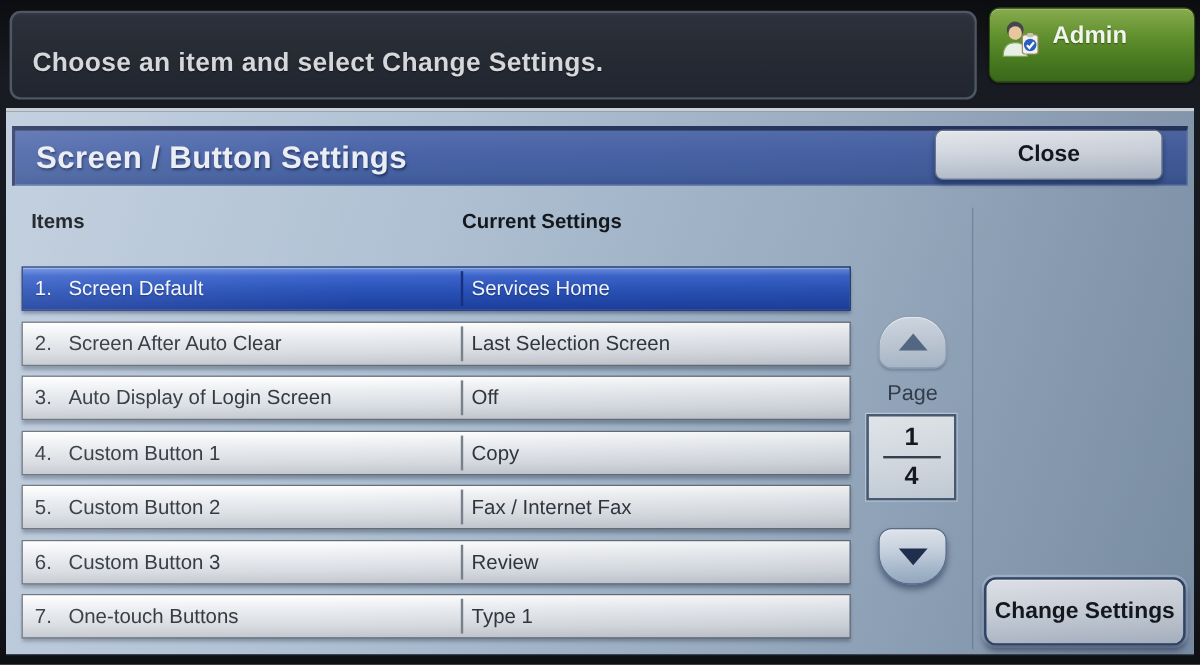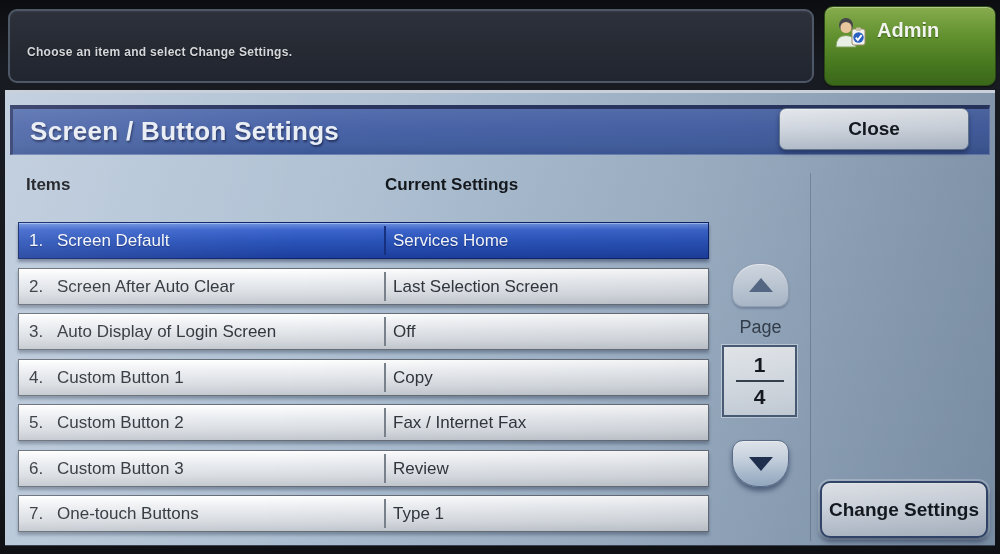--- a/index.html
+++ b/index.html
@@ -12,26 +12,26 @@
 
   
   .message-bar {
     position:absolute; left:8px; top:9px; width:806px; height:74px;
     background:linear-gradient(180deg,#2d313b 0%, #262a33 55%, #212530 100%);
     border:2px solid #4e5765; border-radius:9px;
     display:flex; align-items:center; padding-left:17px;
     box-shadow:inset 0 1px 2px rgba(255,255,255,0.06);
   }
   .message-bar .msg {
-    color:#d5d7da; font-size:12px; font-weight:600; letter-spacing:0.3px;
+    color:#d5d7da; font-size:22px; font-weight:600; letter-spacing:0.3px;
     text-shadow:0 1px 1px rgba(0,0,0,0.6);
     margin-top:12px;
   }
   .admin-btn {
-    position:absolute; left:824px; top:6px; width:172px; height:80px;
+    position:absolute; left:824px; top:6px; width:172px; height:63px;
     background:linear-gradient(180deg,#87ac4e 0%, #61902f 38%, #497a20 70%, #3a671a 100%);
     border:1px solid #2c4a14; border-radius:9px;
     box-shadow:inset 0 1px 0 rgba(255,255,255,0.35), 0 1px 2px rgba(0,0,0,0.5);
     cursor:pointer;
   }
   .admin-btn .inner { display:flex; align-items:flex-start; padding:9px 0 0 8px; }
   .admin-btn .label {
     color:#f2f4ee; font-size:20px; font-weight:bold; margin:3px 0 0 8px;
     text-shadow:0 1px 1px rgba(20,50,0,0.6);
   }

